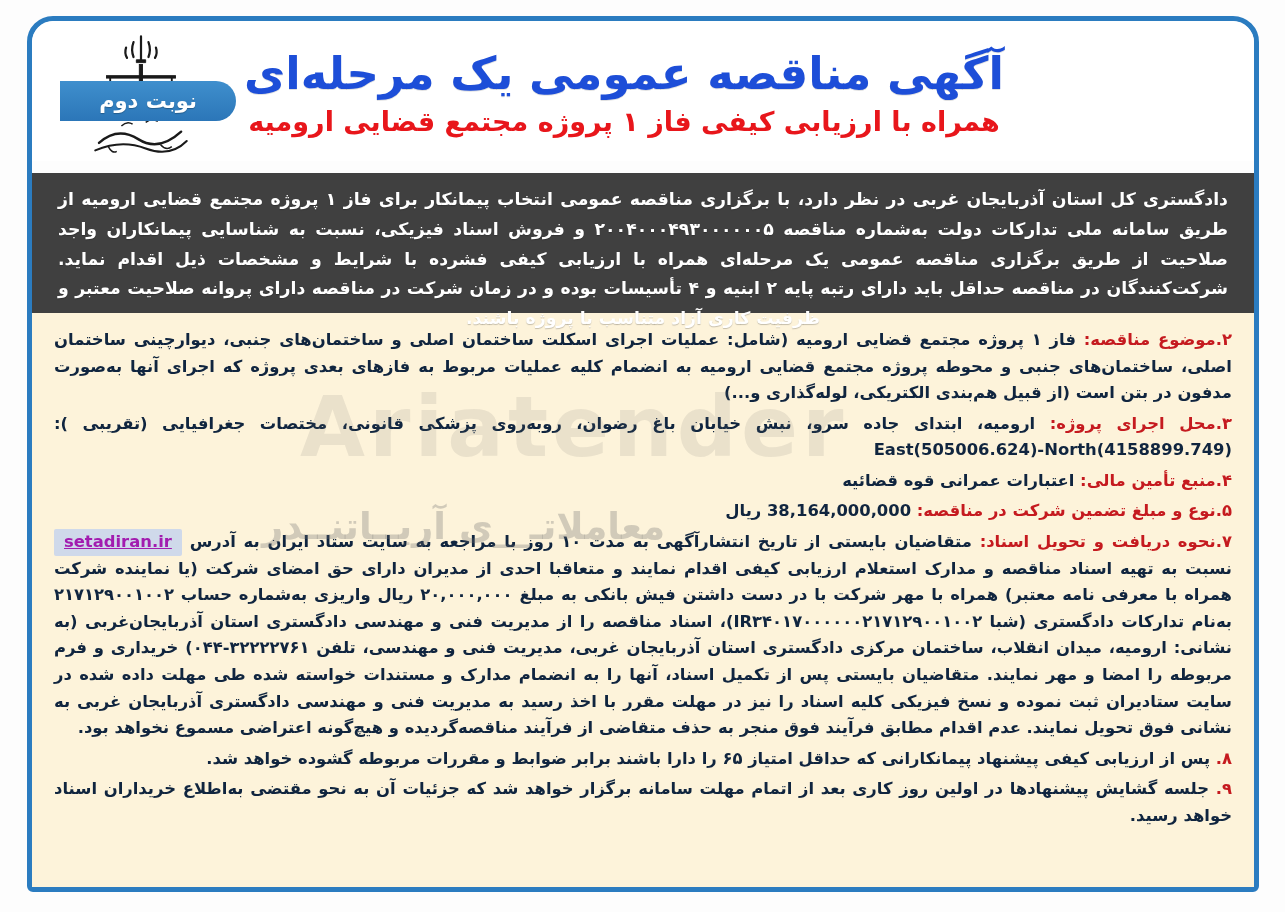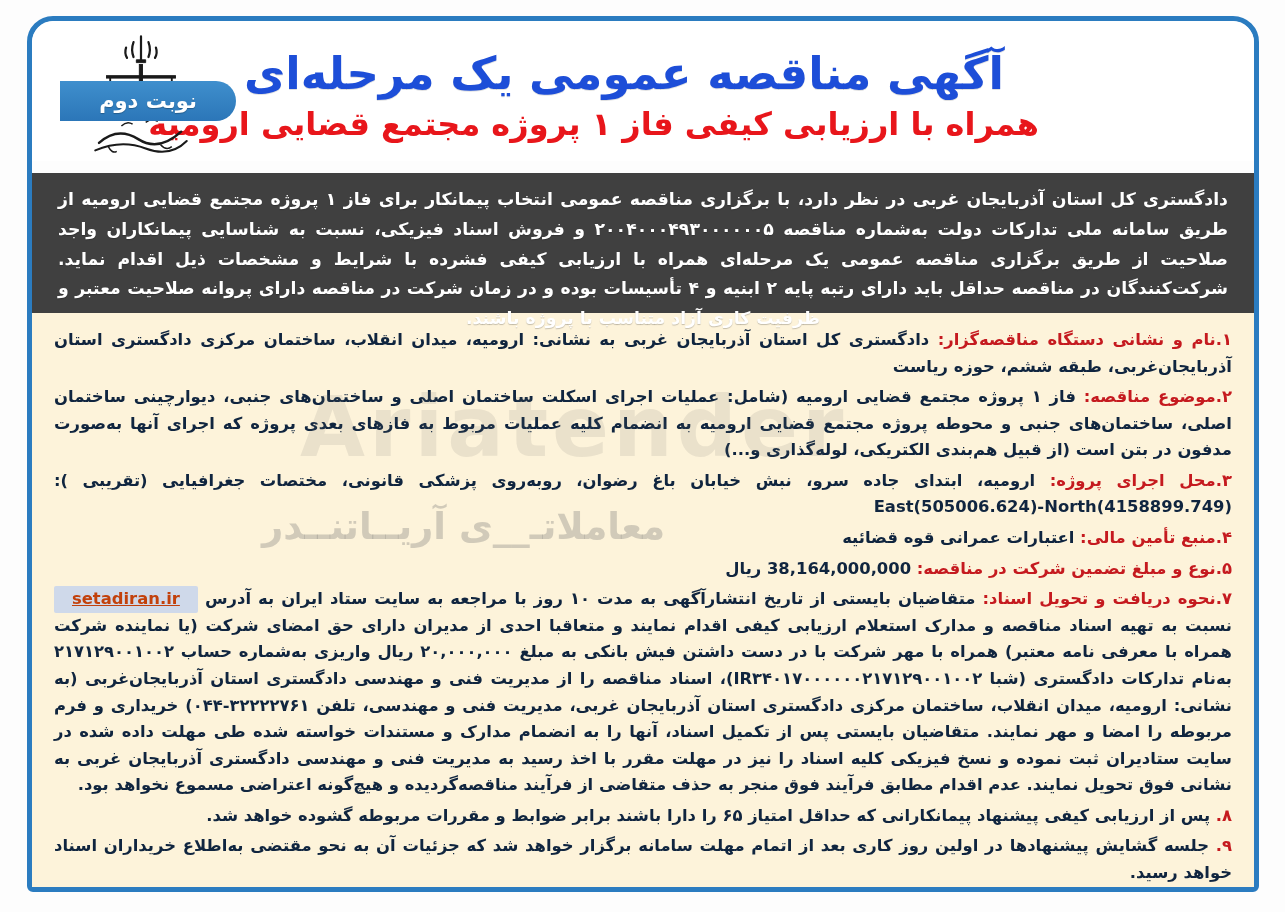--- a/index.html
+++ b/index.html
@@ -82,21 +82,21 @@
     font-size: 45px;
     font-weight: bold;
     line-height: 1.18;
     letter-spacing: -1px;
     white-space: nowrap;
     text-shadow: 0 1px 0 rgba(0,0,0,0.12);
   }
 
   .title-sub {
     color: #e8161b;
-    font-size: 32px;
+    font-size: 27px;
     font-weight: bold;
     line-height: 1.3;
     margin-top: 4px;
     white-space: nowrap;
   }
 
   .emblem {
     position: absolute;
     left: 44px;
     top: 8px;
@@ -156,25 +156,25 @@
   .clause .num {
     color: #c51a1f;
     font-weight: bold;
   }
   .ltr {
     direction: ltr;
     unicode-bidi: embed;
     display: inline-block;
   }
   .link {
-    color: #c2410c;
+    color: #a21caf;
     font-weight: bold;
     text-decoration: underline;
     background: #cfd9ea;
-    padding: 0 18px;
+    padding: 0 10px;
     border-radius: 2px;
   }
 
   
   .wm {
     position: absolute;
     color: rgba(120,120,120,0.16);
     font-weight: bold;
     pointer-events: none;
     user-select: none;
@@ -248,23 +248,20 @@
       </svg>
     </div>
   </div>
 
   <div class="intro">
     <span class="org">دادگستری کل استان آذربایجان غربی</span><span> در نظر دارد، با برگزاری مناقصه عمومی انتخاب پیمانکار برای فاز ۱ پروژه مجتمع قضایی ارومیه از طریق سامانه ملی تدارکات دولت به‌شماره مناقصه ۲۰۰۴۰۰۰۴۹۳۰۰۰۰۰۰۵ و فروش اسناد فیزیکی، نسبت به شناسایی پیمانکاران واجد صلاحیت از طریق برگزاری مناقصه عمومی یک مرحله‌ای همراه با ارزیابی کیفی فشرده با شرایط و مشخصات ذیل اقدام نماید. شرکت‌کنندگان در مناقصه حداقل باید دارای رتبه پایه ۲ ابنیه و ۴ تأسیسات بوده و در زمان شرکت در مناقصه دارای پروانه صلاحیت معتبر و ظرفیت کاری آزاد متناسب با پروژه باشند.</span>
   </div>
 
   <div class="body-area">
 
-    <p class="clause">
-      <span class="num">۱.</span><span class="lbl">نام و نشانی دستگاه مناقصه‌گزار:</span><span> دادگستری کل استان آذربایجان غربی به نشانی: ارومیه، میدان انقلاب، ساختمان مرکزی دادگستری استان آذربایجان‌غربی، طبقه ششم، حوزه ریاست</span>
-    </p>
 
     <p class="clause">
       <span class="num">۲.</span><span class="lbl">موضوع مناقصه:</span><span> فاز ۱ پروژه مجتمع قضایی ارومیه (شامل: عملیات اجرای اسکلت ساختمان اصلی و ساختمان‌های جنبی، دیوارچینی ساختمان اصلی، ساختمان‌های جنبی و محوطه پروژه مجتمع قضایی ارومیه به انضمام کلیه عملیات مربوط به فازهای بعدی پروژه که اجرای آنها به‌صورت مدفون در بتن است (از قبیل هم‌بندی الکتریکی، لوله‌گذاری و...)</span>
     </p>
 
     <p class="clause">
       <span class="num">۳.</span><span class="lbl">محل اجرای پروژه:</span><span> ارومیه، ابتدای جاده سرو، نبش خیابان باغ رضوان، روبه‌روی پزشکی قانونی، مختصات جغرافیایی (تقریبی ):</span><span class="ltr">East(505006.624)-North(4158899.749)</span>
     </p>
 
     <p class="clause">

